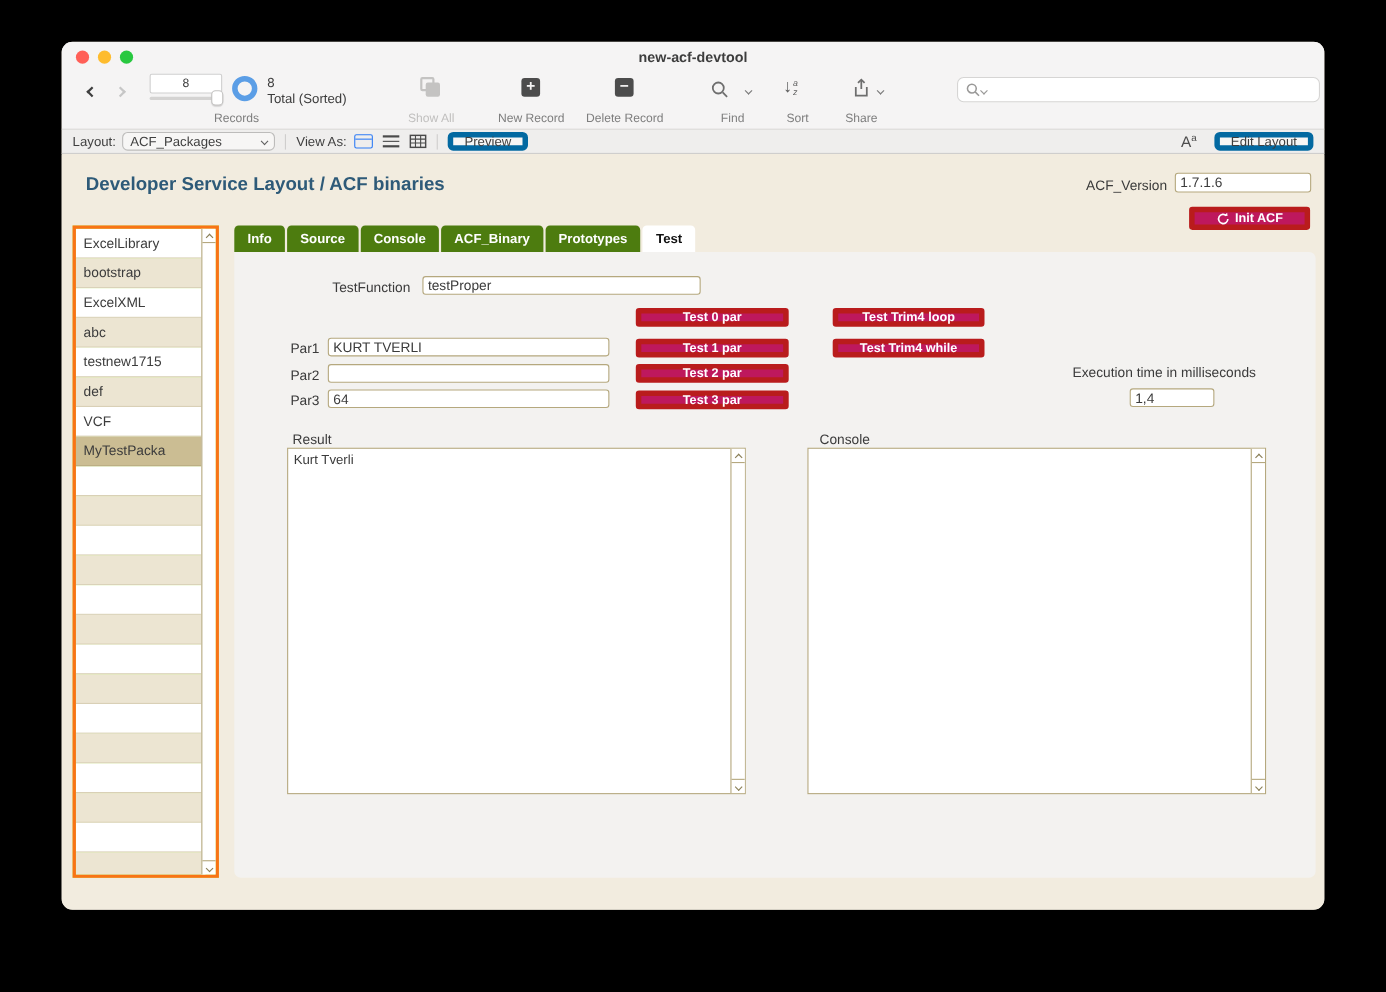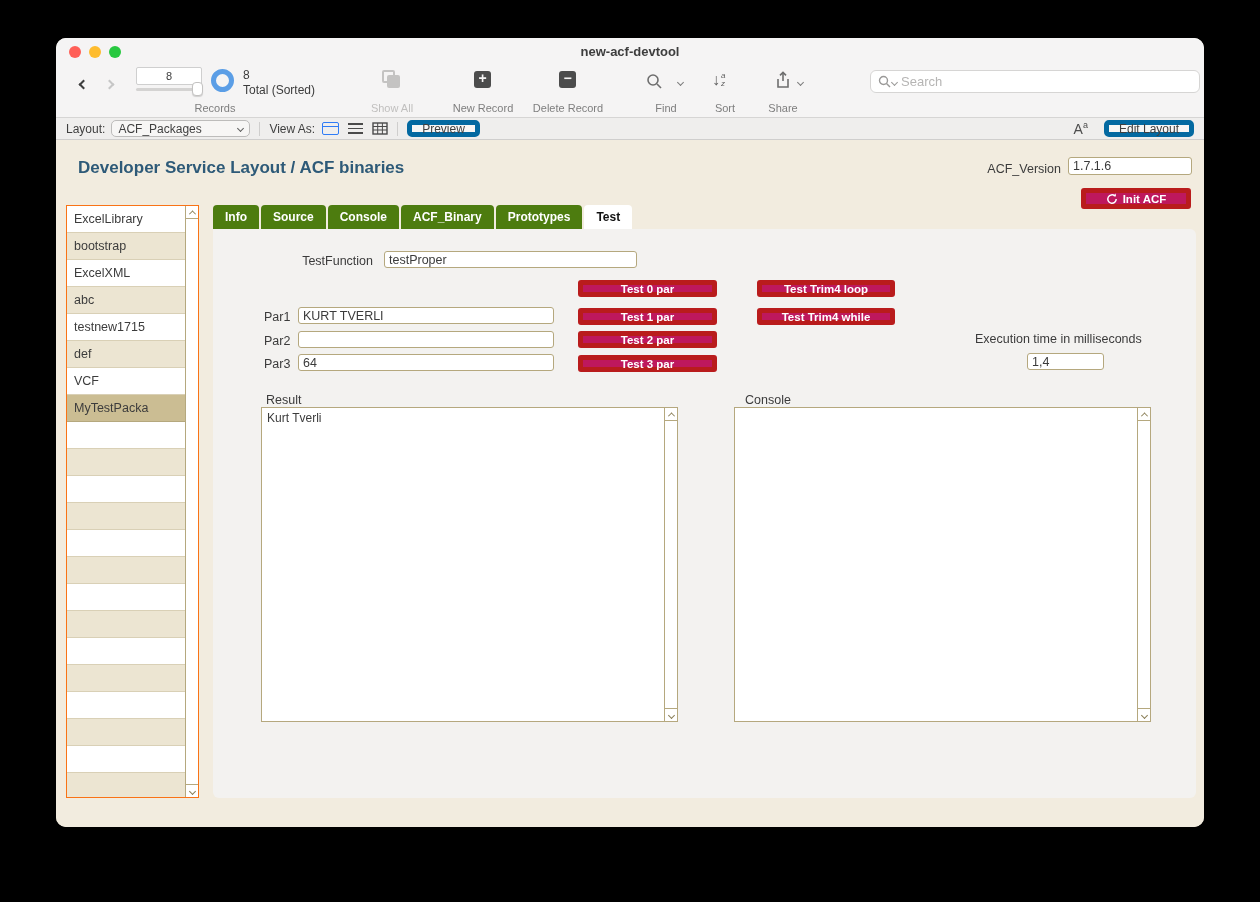--- a/index.html
+++ b/index.html
@@ -64,21 +64,21 @@
   
   .content { position:absolute; left:0; top:103px; width:1148px; height:686px; background:#f2ecdf; }
   .page-title { position:absolute; left:22px; top:17px; font-size:17px; font-weight:bold; color:#2e5a78; }
   .acfv-label { position:absolute; left:880px; top:21px; width:125px; text-align:right; font-size:12.5px; color:#3b3b3b; }
   .field { background:#fff; border:1px solid #b5a87e; border-radius:3px; font-size:12.5px; color:#3b3b3b; padding:0 4px; font-family:"Liberation Sans", sans-serif; }
   .acfv-field { position:absolute; left:1012px; top:16px; width:124px; height:18px; }
   .khaki-btn { background:#be185d; border:5px solid #b91c1c; border-radius:3px; color:#fff; font-size:11.5px; font-weight:bold; display:flex; align-items:center; justify-content:center; cursor:default; }
   .init-btn { position:absolute; left:1025px; top:47px; width:110px; height:21px; gap:5px; }
 
   
-  .sidebar { position:absolute; left:10px; top:64px; width:133px; height:593px; border:1px solid #f97316; background:#bef264; }
+  .sidebar { position:absolute; left:10px; top:64px; width:133px; height:593px; border:3px solid #f97316; background:#bef264; }
   .rows { position:absolute; left:0; top:0; width:118px; height:100%; overflow:hidden; }
   .row { height:27px; line-height:26px; padding-left:7px; font-size:12.5px; color:#3c3c3c; border-bottom:1px solid #d9d0b6; background:#fff; white-space:nowrap; overflow:hidden; }
   .row.alt { background:#ece5d2; }
   .row.selected { background:#cbbd93; border-bottom:1px solid #b5a87e; }
   .vscroll { position:absolute; right:0; top:0; bottom:0; width:13px; background:#fff; border-left:1px solid #b5a87e; }
   .vs-up, .vs-down { position:absolute; left:0; right:0; height:13px; display:flex; align-items:center; justify-content:center; }
   .vs-up { top:0; border-bottom:1px solid #b5a87e; }
   .vs-down { bottom:0; border-top:1px solid #b5a87e; }
   .tan-chev { display:inline-block; width:5px; height:5px; border-right:1.5px solid #8a7f57; border-bottom:1.5px solid #8a7f57; }
   .tan-chev.up { transform:rotate(-135deg) translate(-1px,-1px); }
@@ -156,21 +156,20 @@
       </svg>
       <span class="chev sm share-chev"></span>
       <div class="tb-label" style="left:705px; width:44px;">Share</div>
 
       <div class="search-box">
         <svg class="search-mag" width="15" height="15">
             <circle cx="5.5" cy="5.5" r="4" fill="none" stroke="#9a9998" stroke-width="1.4"></circle>
             <line x1="8.5" y1="8.5" x2="12" y2="12" stroke="#9a9998" stroke-width="1.4"></line>
           </svg>
         <span class="chev sm search-chev" style="border-color:#9a9998;"></span>
-        <input placeholder="Search" style="">
       </div>
     </div>
   </div>
 
   <div class="layoutbar">
     <span>Layout:</span>
     <div class="lb-dropdown">
       <span class="dd-label">ACF_Packages</span>
       <span class="tan-chev down" style="border-color:#5f5f5f;"></span>
     </div>

